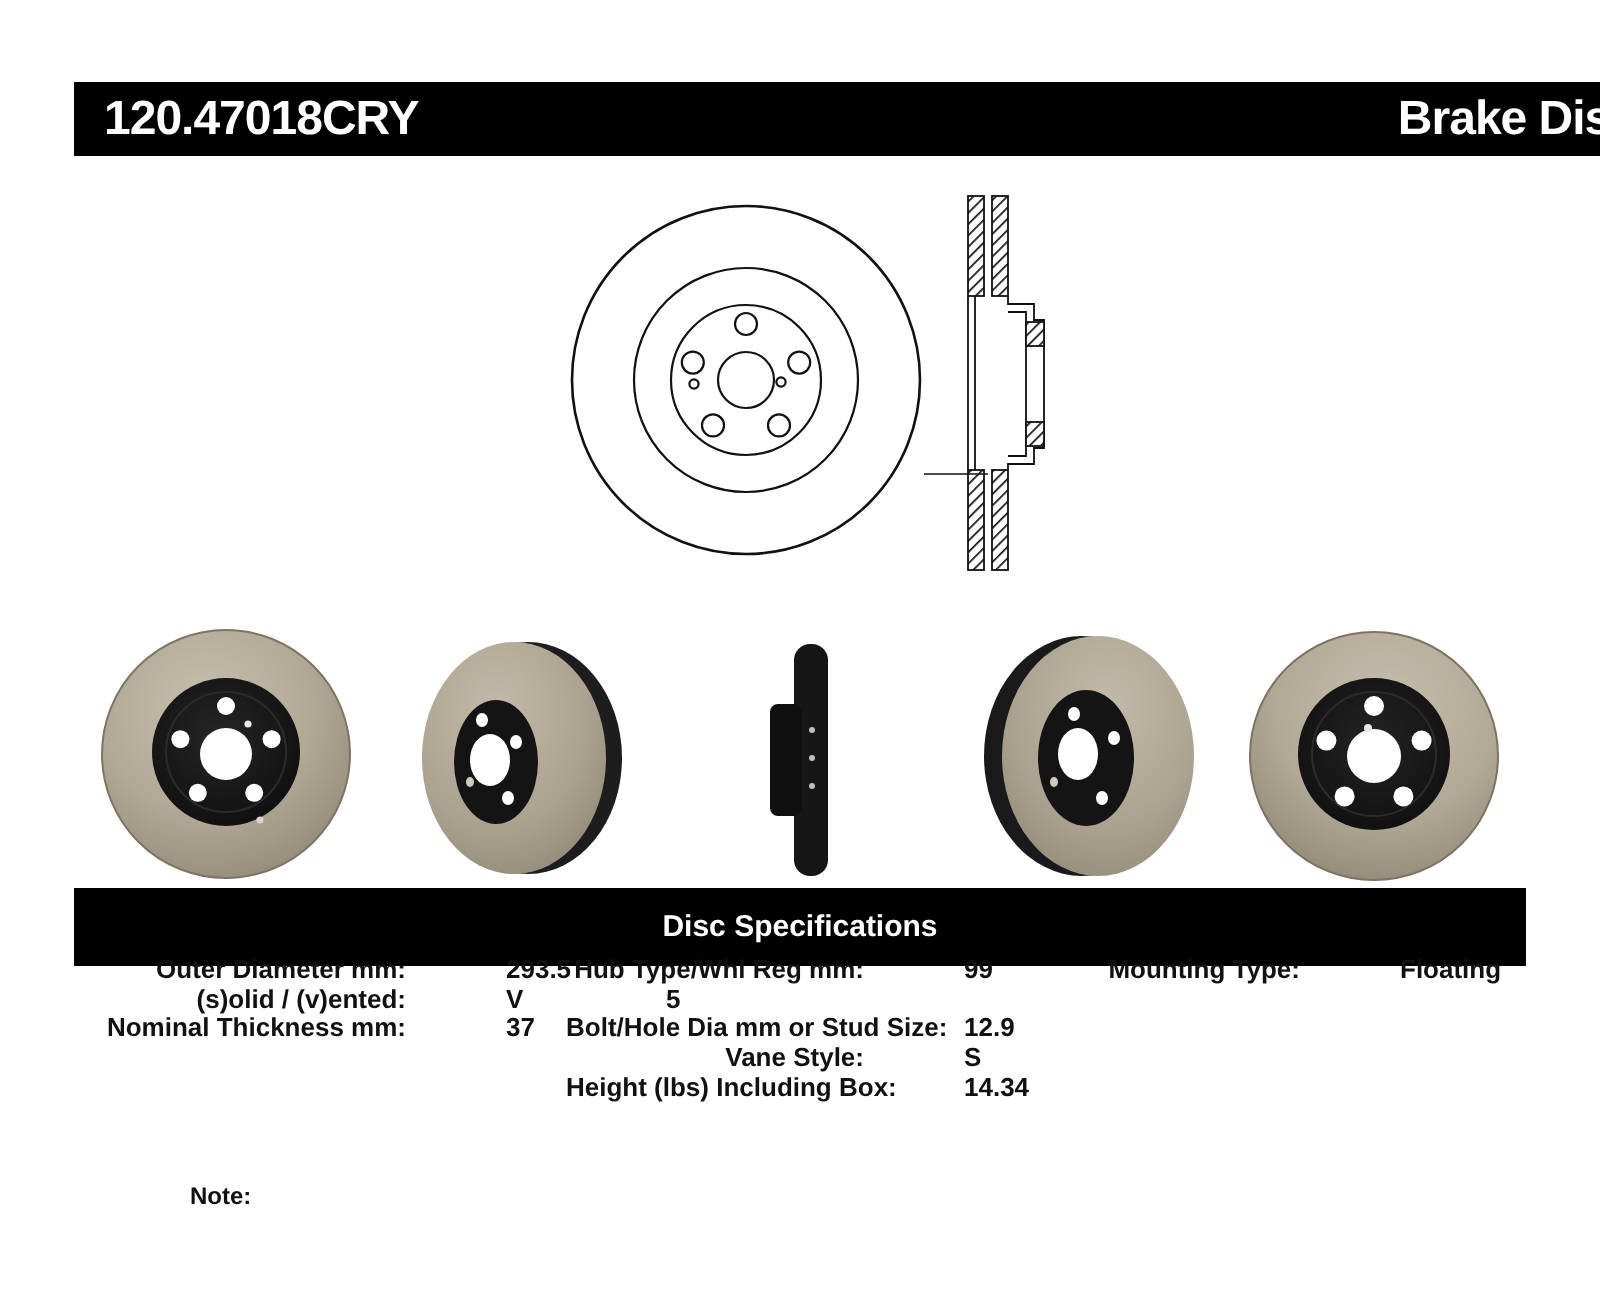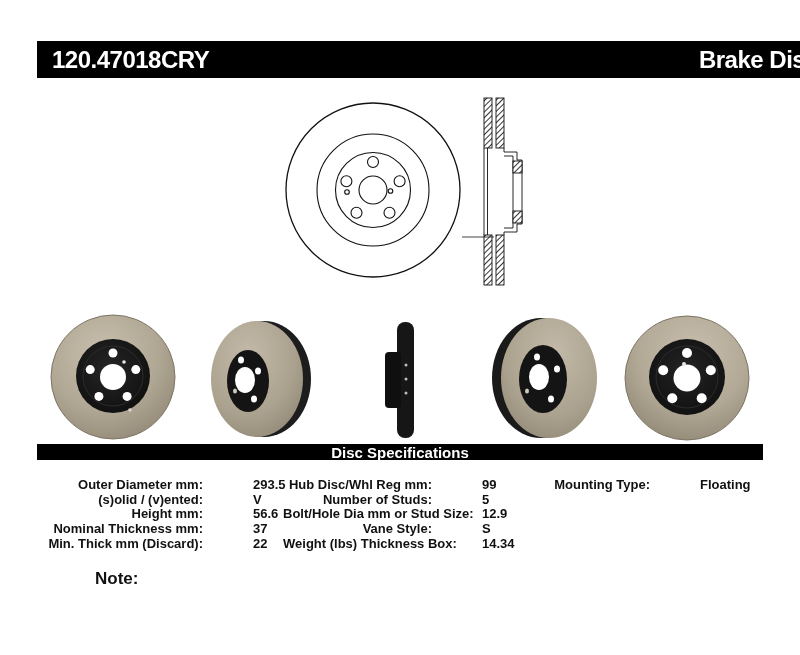--- a/index.html
+++ b/index.html
@@ -14,35 +14,35 @@
   .black-bar{
     background:#000;color:#fff;font-weight:bold;
     display:flex;align-items:center;
   }
   #header-bar{
     left:37px;top:21px;width:796px;height:37px;
     justify-content:space-between;padding:0 15px;box-sizing:border-box;
     font-size:24px;letter-spacing:-0.5px;margin-top:20px;
   }
   #spec-bar{
-    left:37px;top:444px;width:726px;height:16px;
+    left:37px;top:444px;width:726px;height:39px;
     justify-content:center;font-size:15px;
   }
   
   .spec-col{top:478px;font-size:13px;font-weight:bold;color:#111;}
   .spec-row{display:flex;height:14.7px;line-height:14.7px;white-space:nowrap;}
   .spec-label{text-align:right;flex:0 0 auto;}
   .spec-value{padding-left:5px;text-align:left;margin-left:45px;}
   #spec-col-left{left:35px;width:240px;}
   #spec-col-left .spec-label{width:168px;}
   #spec-col-middle{left:283px;width:250px;}
   #spec-col-middle .spec-label{width:149px;}
   #spec-col-right{left:540px;width:230px;}
   #spec-col-right .spec-label{width:110px;text-align:right;}
-  #note-label{left:95px;top:569px;font-size:17px;font-weight:bold;color:#111;}
+  #note-label{left:95px;top:591px;font-size:12px;font-weight:bold;color:#111;}
   svg{display:block;}
 </style>
 </head>
 <body>
 
 <div>
 
   <div id="header-bar" class="abs black-bar">
     <span>120.47018CRY</span>
     <span>Brake Disc</span>
@@ -188,52 +188,43 @@
   <div id="spec-col-left" class="abs spec-col">
     <div class="spec-row">
       <span class="spec-label">Outer Diameter mm:</span>
       <span class="spec-value">293.5</span>
     </div>
     <div class="spec-row">
       <span class="spec-label">(s)olid / (v)ented:</span>
       <span class="spec-value">V</span>
     </div>
     <div class="spec-row">
-      <span class="spec-label">Height mm:</span>
-      <span class="spec-value">56.6</span>
-    </div>
-    <div class="spec-row">
       <span class="spec-label">Nominal Thickness mm:</span>
       <span class="spec-value">37</span>
     </div>
-    <div class="spec-row">
-      <span class="spec-label">Min. Thick mm (Discard):</span>
-      <span class="spec-value">22</span>
-    </div>
   </div>
 
   <div id="spec-col-middle" class="abs spec-col">
     <div class="spec-row">
-      <span class="spec-label">Hub Disc/Whl Reg mm:</span>
+      <span class="spec-label">Hub Type/Whl Reg mm:</span>
       <span class="spec-value">99</span>
     </div>
     <div class="spec-row">
-      <span class="spec-label">Number of Studs:</span>
       <span class="spec-value">5</span>
     </div>
     <div class="spec-row">
       <span class="spec-label">Bolt/Hole Dia mm or Stud Size:</span>
       <span class="spec-value">12.9</span>
     </div>
     <div class="spec-row">
       <span class="spec-label">Vane Style:</span>
       <span class="spec-value">S</span>
     </div>
     <div class="spec-row">
-      <span class="spec-label">Weight (lbs) Thickness Box:</span>
+      <span class="spec-label">Height (lbs) Including Box:</span>
       <span class="spec-value">14.34</span>
     </div>
   </div>
 
   <div id="spec-col-right" class="abs spec-col">
     <div class="spec-row">
       <span class="spec-label">Mounting Type:</span>
       <span class="spec-value">Floating</span>
     </div>
   </div>

